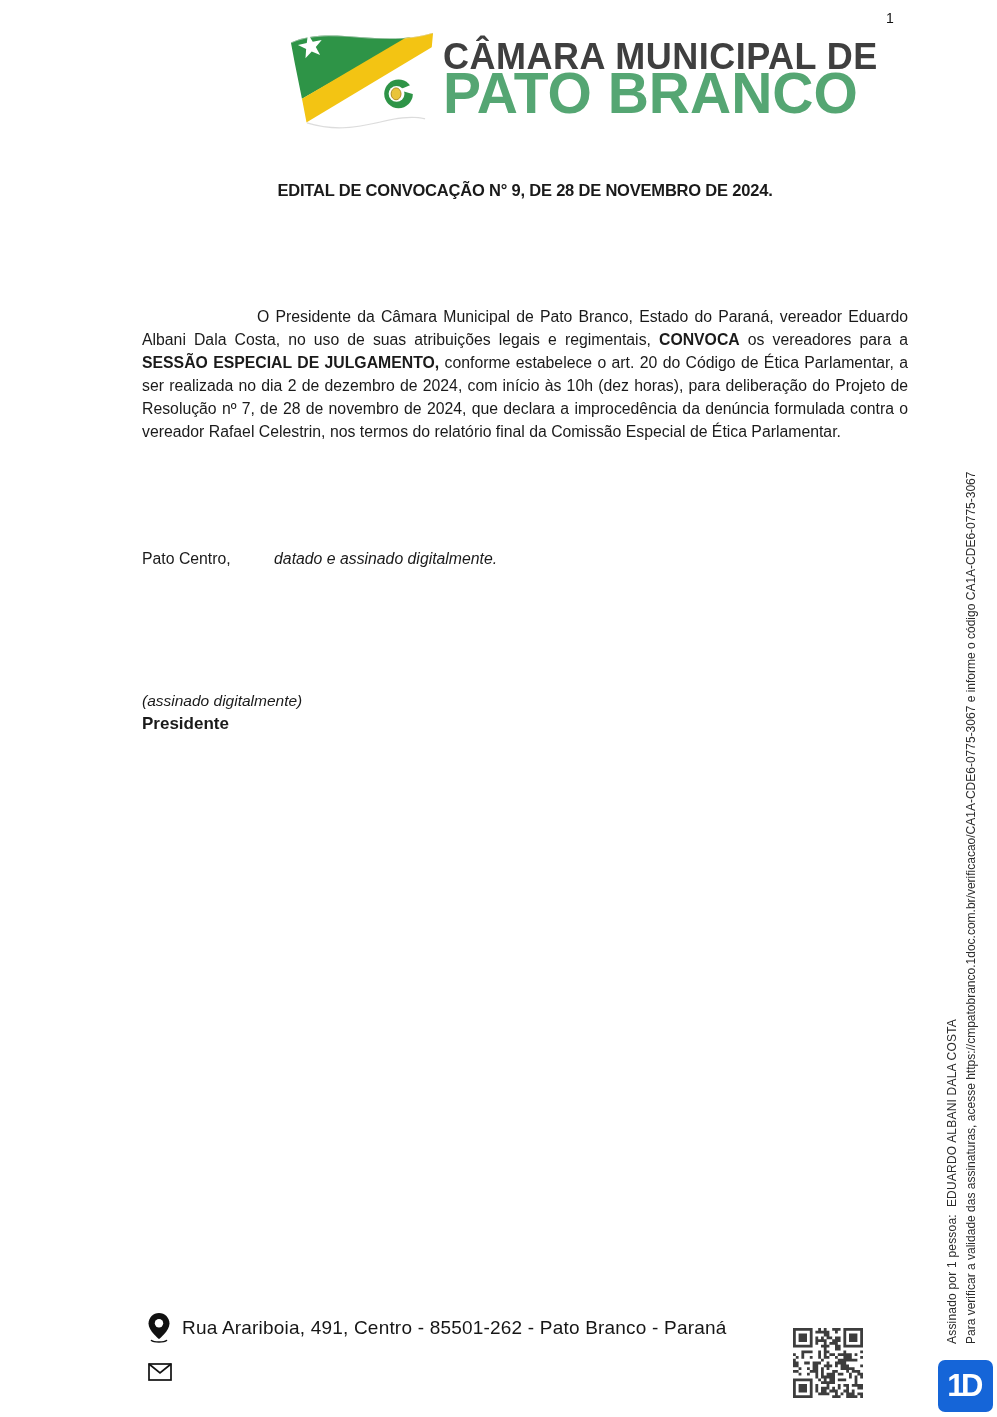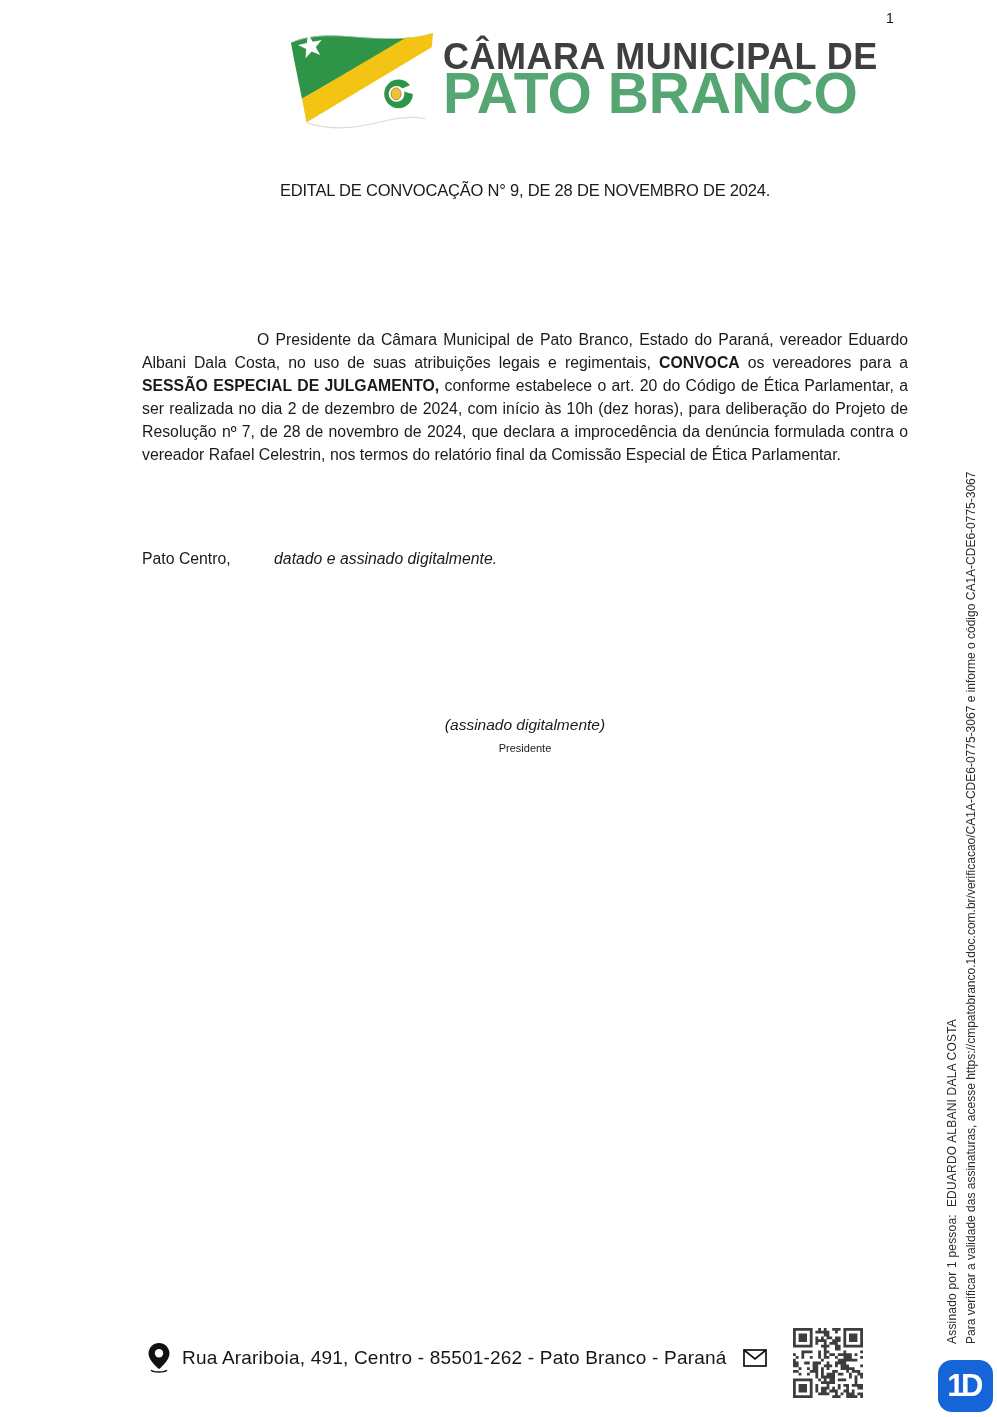--- a/index.html
+++ b/index.html
@@ -19,57 +19,57 @@
     font-size:36px; font-weight:600; color:#3f3f3f; letter-spacing:.5px;
     line-height:30px; white-space:nowrap;
   }
   .org-line2 {
     font-size:57px; font-weight:800; color:var(--brand-green,#55a673);
     line-height:42px; letter-spacing:0; white-space:nowrap;
   }
   
   .doc-title {
     position:absolute; left:142px; top:181px; width:766px;
-    text-align:center; font-size:16.5px; font-weight:normal; letter-spacing:-.2px;
+    text-align:center; font-size:16.5px; font-weight:bold; letter-spacing:-.2px;
   }
   
   .doc-body {
-    position:absolute; left:142px; top:328px; width:766px;
+    position:absolute; left:142px; top:305px; width:766px;
     font-size:15.8px; line-height:23px; text-align:justify; text-indent:115px;
   }
   .dateline {
     position:absolute; left:142px; top:550px; width:600px; font-size:15.8px;
   }
   
   .signature-block {
     position:absolute; left:142px; top:690px; width:766px;
-    text-align:center; line-height:22.5px;margin-top:24px;
+    line-height:22.5px;
   }
   .sig-note { font-size:15.5px; font-style:italic; }
   .sig-name { font-size:16.5px; font-weight:bold; }
-  .sig-role { font-size:11px; font-weight:normal; }
+  .sig-role { font-size:17px; font-weight:bold; }
   
   .v-text {
     position:absolute; transform:rotate(-90deg); transform-origin:0 0;
     white-space:pre; font-size:12px; color:#2b2b2b; line-height:15px;
   }
   .v-text.inner { left:945px; top:1344px; letter-spacing:.2px; }
   .v-text.outer { left:964px; top:1344px; }
   
   .footer {
     position:absolute; left:148px; top:1314px; width:640px;
-    display:flex; flex-direction:row; gap:16px;margin-top:30px;
+    display:flex; flex-direction:column; gap:16px;
   }
   .footer-row { display:flex; align-items:center; gap:8px; height:28px; }
   .footer-row .ficon { flex:0 0 26px; display:flex; justify-content:flex-start; }
   .footer-row .ftext { font-size:19px; color:#161616; letter-spacing:.2px; white-space:nowrap; }
   .qr { position:absolute; left:793px; top:1328px; width:70px; height:70px; }
   .onedoc {
     position:absolute; left:938px; top:1360px; width:55px; height:52px;
-    background:var(--onedoc-blue,#1565d8); border-radius:14px;
+    background:var(--onedoc-blue,#1565d8); border-radius:7px;
     display:flex; align-items:center; justify-content:center;
   }
   .onedoc .glyph {
     color:#fff; font-size:31px; font-weight:800; letter-spacing:-3.5px;
     transform:translateX(-2px); font-family:"Liberation Sans", sans-serif;
   }
 </style>
 </head>
 <body>
 

